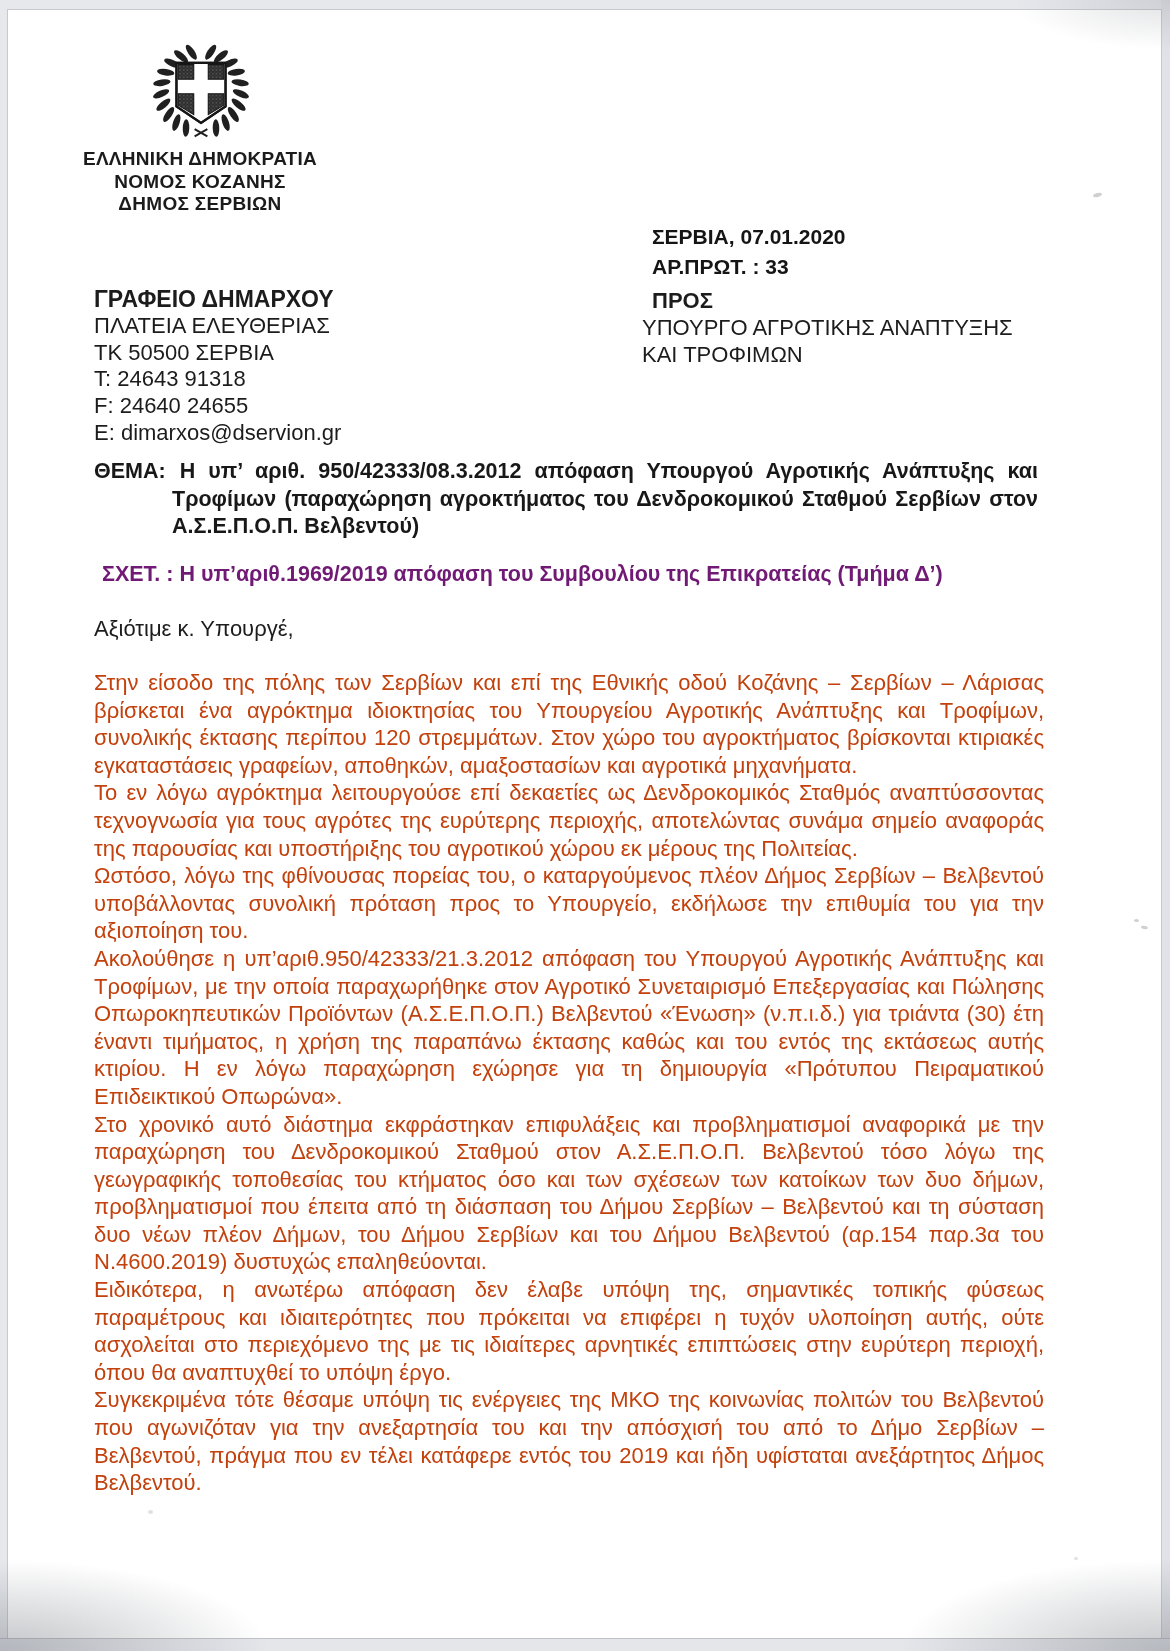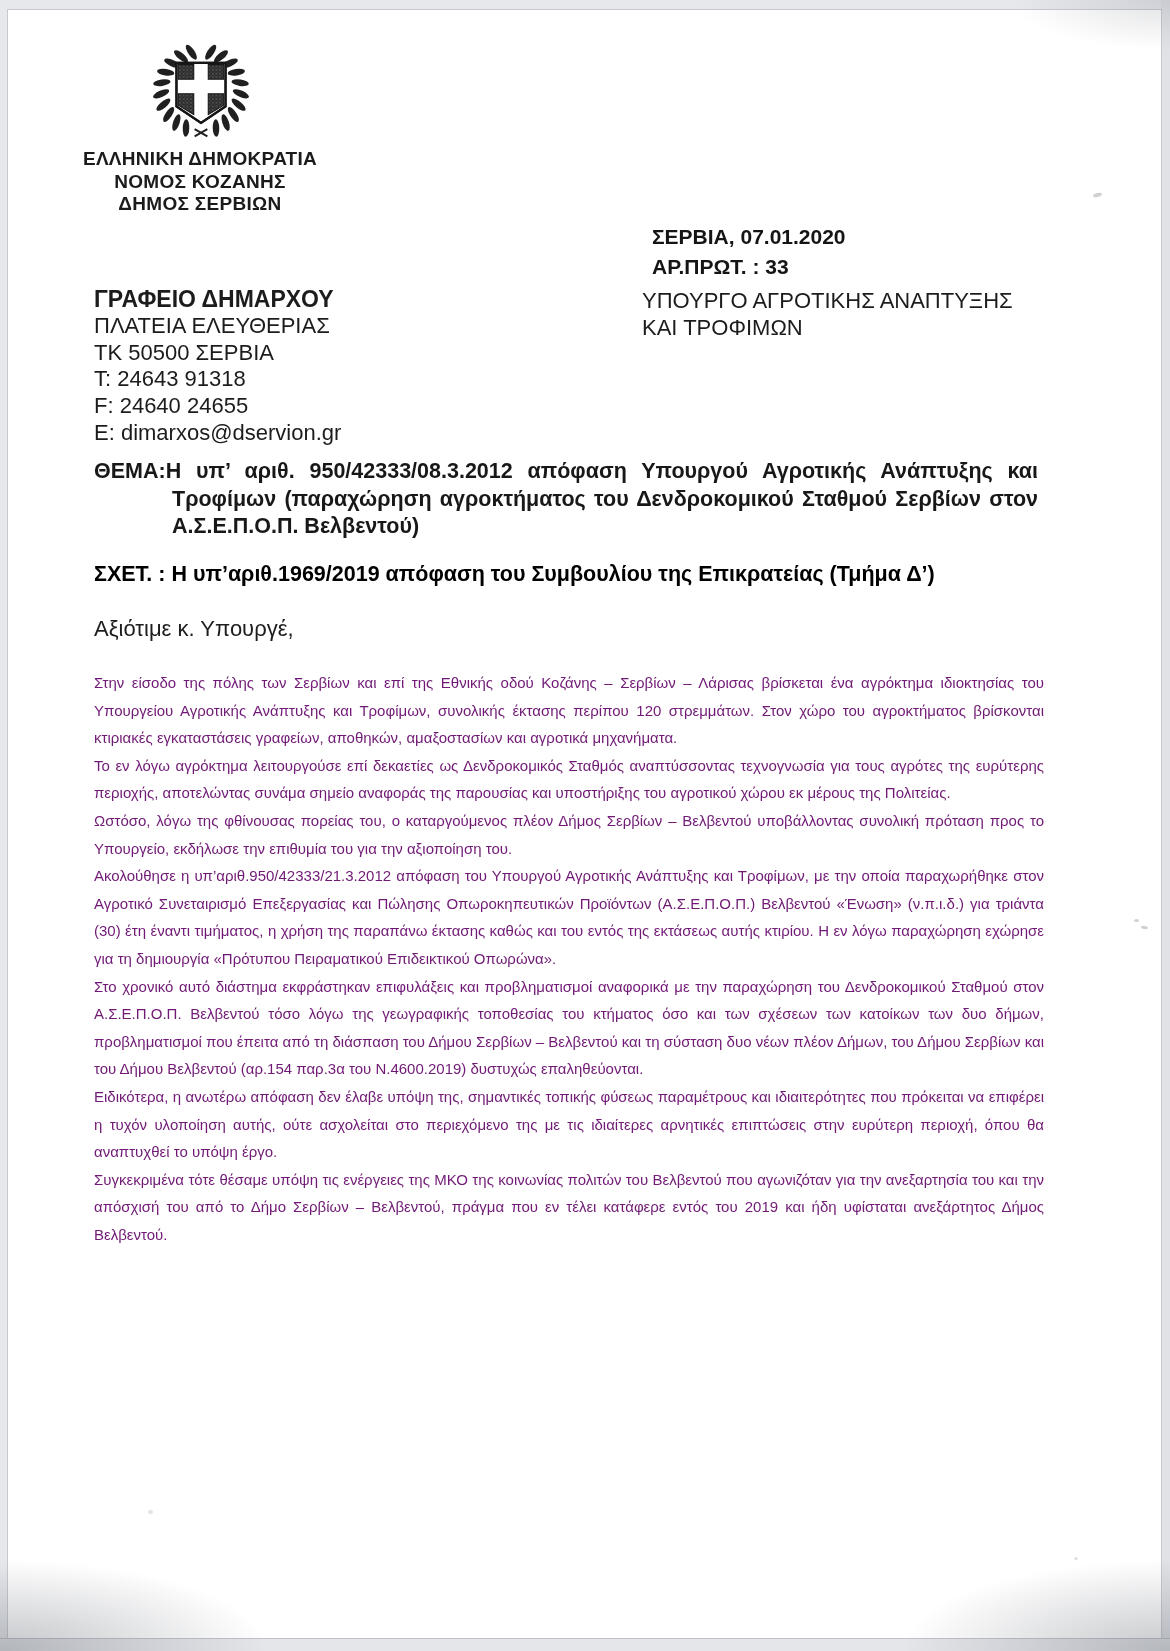--- a/index.html
+++ b/index.html
@@ -39,25 +39,25 @@
   .org-block{left:30px;top:138px;width:324px;text-align:center;
     font-size:19px;font-weight:700;line-height:22.5px;letter-spacing:.3px;color:#1b1b1b;}
   .date-block{left:644px;top:212px;font-size:21px;font-weight:700;line-height:30px;color:#151515;}
   .sender-block{left:86px;top:276px;font-size:22px;line-height:26.8px;color:#1c1c1c;}
   .sender-block .b{font-weight:700;font-size:23px;}
   .recipient-block{left:634px;top:278px;font-size:22px;line-height:26.8px;color:#1c1c1c;}
   .recipient-block .b{font-weight:700;padding-left:10px;}
   .subject-block{left:86px;top:448px;width:944px;font-size:21.5px;font-weight:700;
     line-height:27.5px;text-align:justify;color:#181818;
     padding-left:78px;text-indent:-78px;box-sizing:border-box;}
-  .subject-block .lbl{}
-  .reference-line{left:86px;top:552px;width:960px;font-size:21.5px;font-weight:700;color:#000000;}
+  .subject-block .lbl{padding-right:14px;}
+  .reference-line{left:94px;top:552px;width:960px;font-size:21.5px;font-weight:700;color:#701a75;}
   .salutation{left:86px;top:606px;font-size:22px;}
-  .body-text{left:86px;top:659px;width:950px;font-size:15px;line-height:27.6px;
-    text-align:justify;color:#701a75;}
+  .body-text{left:86px;top:659px;width:950px;font-size:22px;line-height:27.6px;
+    text-align:justify;color:#c2410c;}
   .body-text p{margin:0;}
   .speck{position:absolute;border-radius:50%;background:rgba(40,42,48,.22);}
   .sp1{left:1085px;top:183px;width:9px;height:4px;transform:rotate(-15deg);}
   .sp2{left:1126px;top:909px;width:5px;height:3px;}
   .sp3{left:1133px;top:916px;width:7px;height:3px;transform:rotate(10deg);}
   .sp4{left:140px;top:1500px;width:5px;height:4px;background:rgba(40,42,48,.14);}
   .sp5{left:1066px;top:1547px;width:4px;height:3px;background:rgba(40,42,48,.14);}
 </style>
 </head>
 <body>
@@ -130,20 +130,21 @@
     <div class="abs sender-block">
       <div class="b">ΓΡΑΦΕΙΟ ΔΗΜΑΡΧΟΥ</div>
       <div>ΠΛΑΤΕΙΑ ΕΛΕΥΘΕΡΙΑΣ</div>
       <div>ΤΚ 50500 ΣΕΡΒΙΑ</div>
       <div>Τ: 24643 91318</div>
       <div>F: 24640 24655</div>
       <div>E: dimarxos@dservion.gr</div>
     </div>
 
     <div class="abs recipient-block">
+      <div class="b">ΠΡΟΣ</div>
       <div>ΥΠΟΥΡΓΟ ΑΓΡΟΤΙΚΗΣ ΑΝΑΠΤΥΞΗΣ</div>
       <div>ΚΑΙ ΤΡΟΦΙΜΩΝ</div>
     </div>
 
     <div class="abs subject-block">
       <span class="lbl">ΘΕΜΑ:</span><span>Η υπ’ αριθ. 950/42333/08.3.2012 απόφαση Υπουργού Αγροτικής Ανάπτυξης και Τροφίμων (παραχώρηση αγροκτήματος του Δενδροκομικού Σταθμού Σερβίων στον Α.Σ.Ε.Π.Ο.Π. Βελβεντού)</span>
     </div>
 
     <div class="abs reference-line">ΣΧΕΤ. : Η υπ’αριθ.1969/2019 απόφαση του Συμβουλίου της Επικρατείας (Τμήμα Δ’)</div>
 

